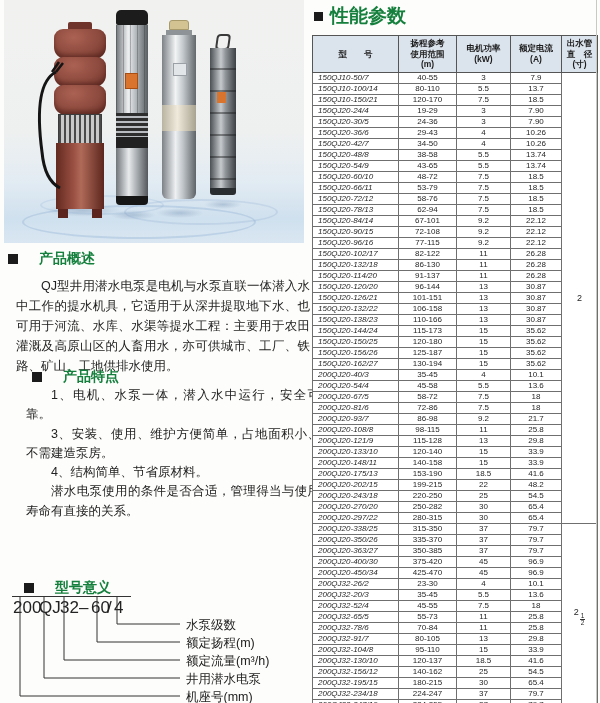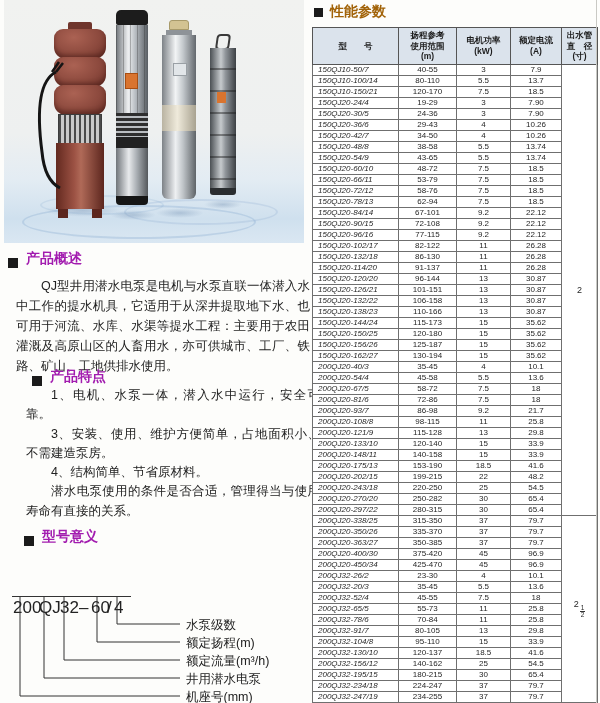--- a/index.html
+++ b/index.html
@@ -59,42 +59,42 @@
   .pump-c{left:206px;top:34px;width:26px;height:168px;}
   .pc-handle{width:14px;height:16px;border:2.5px solid #3a3a3a;border-radius:4px;margin:0 auto;transform:skewX(-8deg);box-sizing:border-box;}
   .pc-body{height:140px;position:relative;margin-top:-2px;
            background:linear-gradient(90deg,#4b5054,#c6cacd 42%,#8f9499 60%,#3d4145);}
   .pc-body:after{content:"";position:absolute;inset:0;
            background:repeating-linear-gradient(180deg,rgba(0,0,0,0) 0 20px,rgba(20,20,20,.42) 20px 22px);}
   .pc-label{position:absolute;left:7px;top:44px;width:9px;height:11px;background:#d9742f;z-index:2;}
   .pc-base{height:7px;background:#2a2d30;border-radius:0 0 3px 3px;}
 
   
-  .section-heading{position:absolute;left:8px;display:flex;align-items:flex-end;gap:8px;
-                   font-size:14px;font-weight:bold;color:#a21caf;}
+  .section-heading{position:absolute;left:8px;display:flex;align-items:center;gap:21px;
+                   font-size:14px;font-weight:bold;color:#15803d;}
   .bullet{width:10px;height:10px;background:#1b1b1b;flex:0 0 auto;}
   .h-overview{top:250px;}
   .h-features{top:368px;margin-left:24px;}
-  .h-model{top:528px;padding-left:16px;}
+  .h-model{top:579px;padding-left:16px;}
   .body-text{position:absolute;left:8px;width:294px;margin:8px;font-size:12.5px;line-height:20px;
              text-align:justify;text-indent:2em;color:#222;}
   .p-overview{top:268px;}
   .features-body{position:absolute;left:26px;top:386px;width:294px;}
   .features-body p{margin:0;font-size:12.5px;line-height:19.3px;text-align:justify;text-indent:2em;color:#222;}
 
   
   .diagram{position:absolute;left:8px;top:580px;width:296px;height:122px;}
   .code-token{position:absolute;top:18px;font-size:17px;font-weight:400;color:#222;}
   .code-underline{position:absolute;left:4px;top:16px;width:119px;height:1px;background:#333;}
   .diag-lines{position:absolute;left:0;top:0;}
   .diag-label{position:absolute;left:178px;font-size:12.5px;color:#222;white-space:nowrap;}
 
   
   .right-col{position:absolute;left:312px;top:2px;width:285px;}
-  .perf-title{display:flex;align-items:center;gap:7px;font-size:14px;font-weight:bold;color:#a16207;margin:1px 0 6px 2px;}
+  .perf-title{display:flex;align-items:center;gap:7px;font-size:19px;font-weight:bold;color:#15803d;margin:1px 0 6px 2px;}
   .perf-title .bullet{width:9px;height:9px;}
   .perf-table{border-collapse:collapse;table-layout:fixed;width:285px;background:#fff;}
   .perf-table th{background:#dbe3ec;font-weight:bold;font-size:8.5px;line-height:10.5px;
                  white-space:pre-line;border:1px solid #555;padding:2px 0;color:#1d1d1d;}
   .perf-table td{border:1px solid #6f6f6f;font-size:8px;line-height:10px;height:10px;
                  padding:0 1px;text-align:center;color:#1f1f1f;white-space:nowrap;overflow:hidden;}
   .perf-table td.model-cell{text-align:left;padding-left:5px;font-style:italic;}
   .perf-table td.diam-cell{font-size:9px;background:#fff;}
   .frac{display:inline-flex;flex-direction:column;align-items:center;vertical-align:-3px;
         margin-left:1px;font-size:6.5px;line-height:6.5px;}

